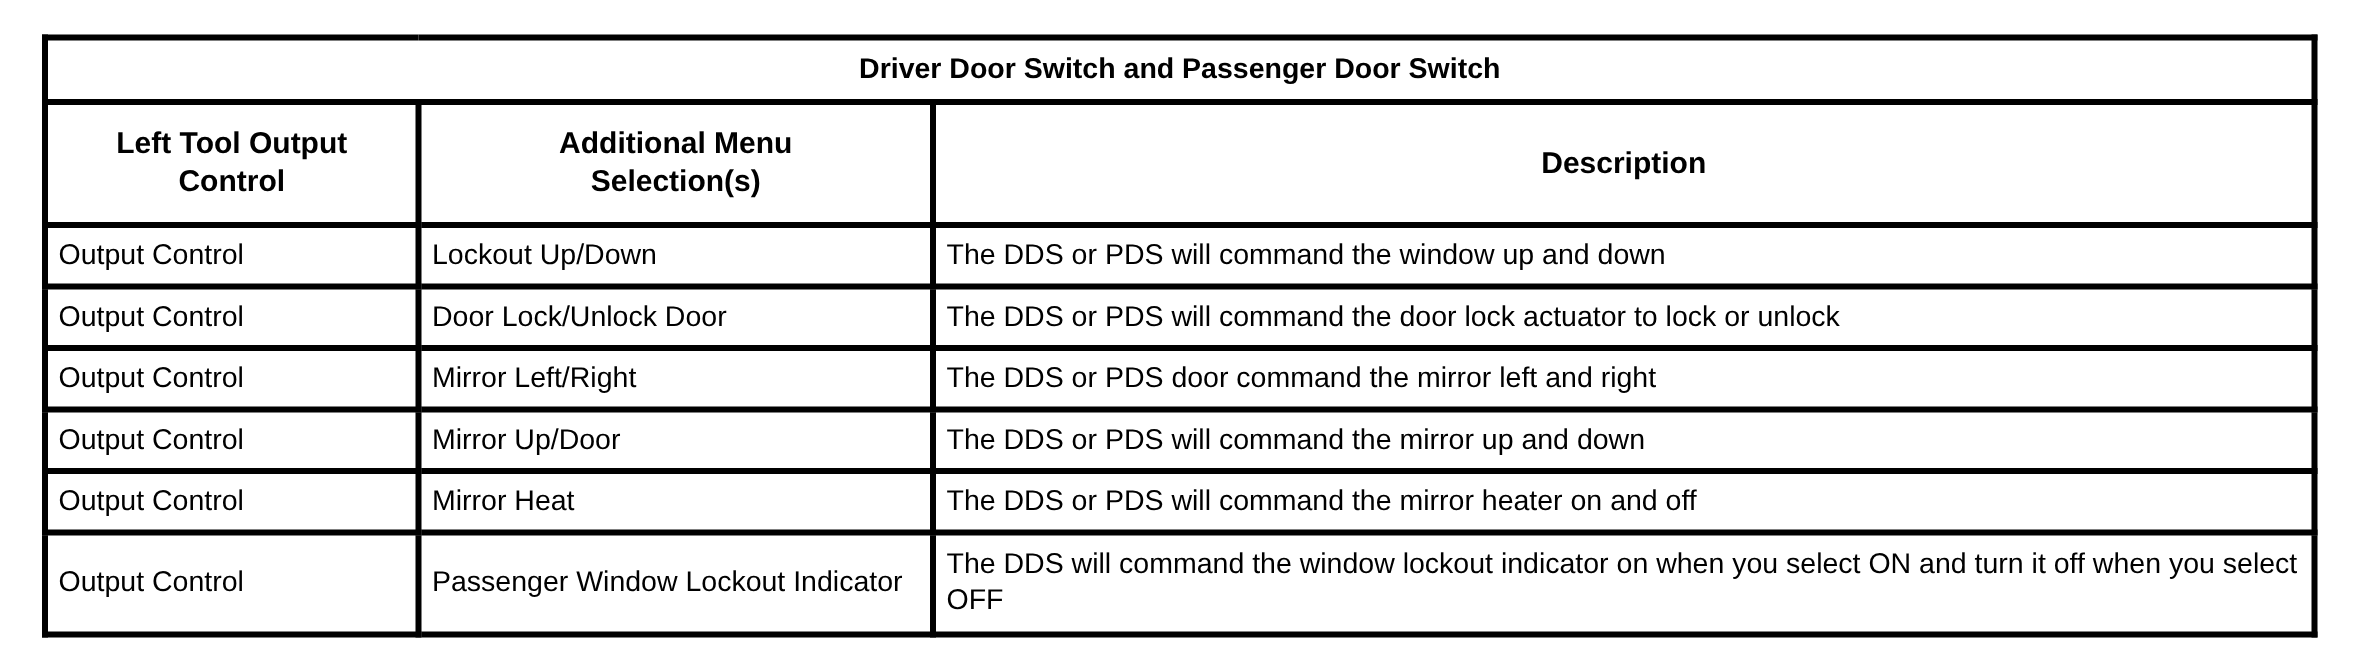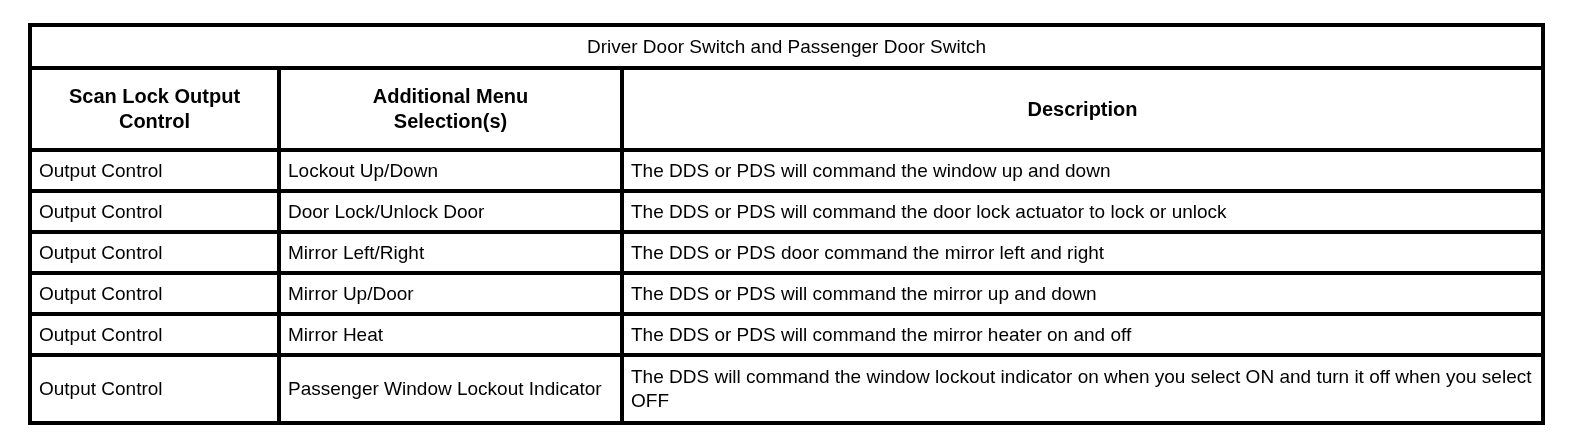--- a/index.html
+++ b/index.html
@@ -31,21 +31,21 @@
     border: 4px solid #000000;
     padding: 2px 7px;
     font-size: 19px;
     line-height: 1.25;
     vertical-align: middle;
     overflow: hidden;
     background: #ffffff;
   }
   .title-cell {
     text-align: center;
-    font-weight: normal;
+    font-weight: bold;
     font-size: 20px;
     height: 35px;
   }
   tr.header-row th {
     font-weight: bold;
     font-size: 20px;
     text-align: center;
     height: 58px;
   }
   .hdr-constrain-1 { max-width: 190px; margin: 0 auto; }
@@ -67,21 +67,21 @@
       <col style="width:249px">
       <col style="width:343px">
       <col style="width:921px">
     </colgroup>
     <tbody>
       <tr>
         <td class="title-cell" colspan="3">Driver Door Switch and Passenger Door Switch</td>
       </tr>
       <tr class="header-row">
         <th>
-          <div class="hdr-constrain-1">Scan Lock Output Control</div>
+          <div class="hdr-constrain-1">Left Tool Output Control</div>
         </th>
         <th>
           <div class="hdr-constrain-2">Additional Menu Selection(s)</div>
         </th>
         <th>
           <div>Description</div>
         </th>
       </tr>
       <tr class="body-row">
         <td>Output Control</td>

